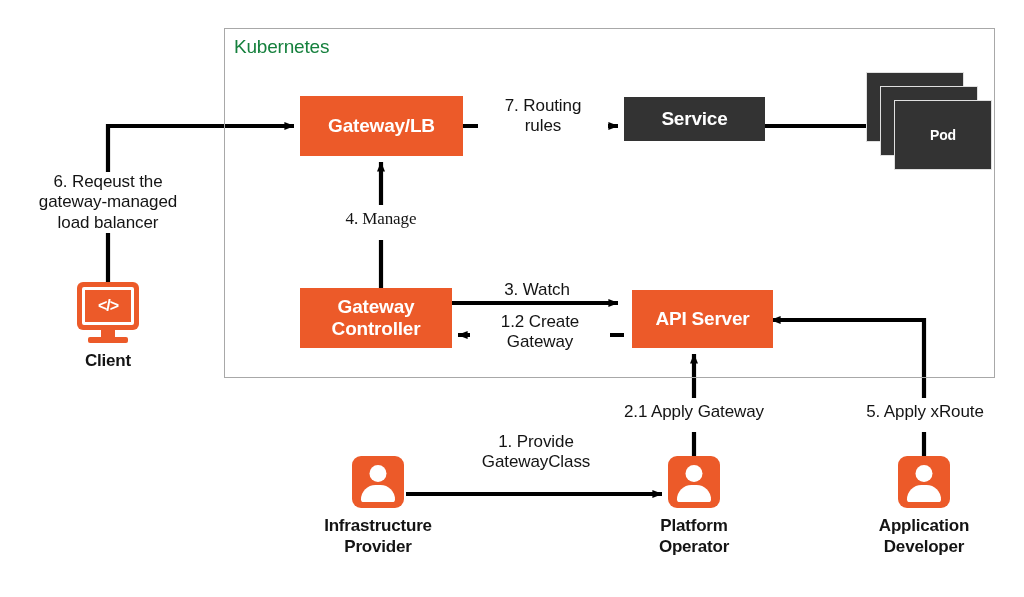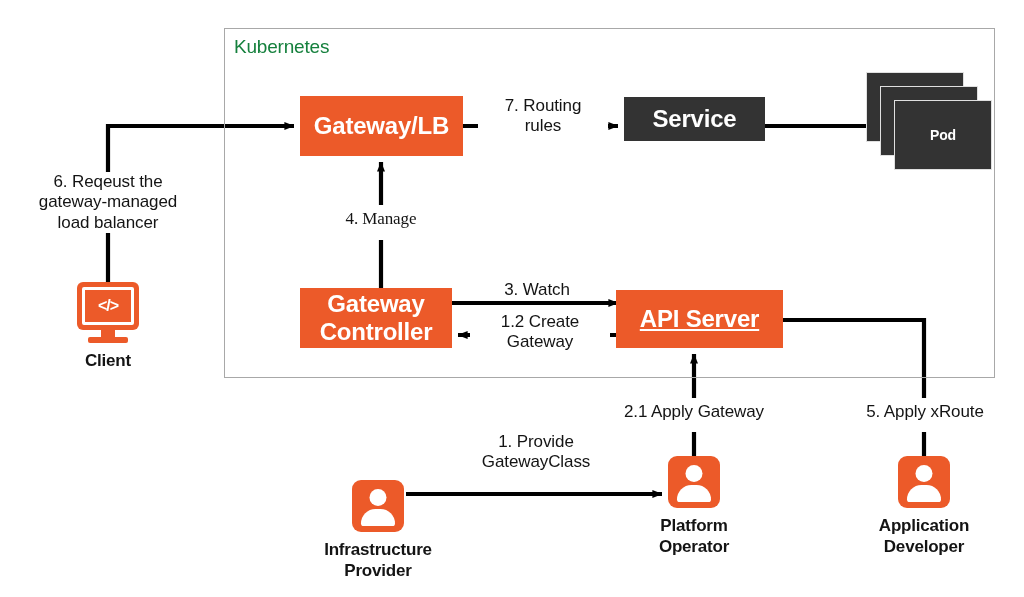--- a/index.html
+++ b/index.html
@@ -47,32 +47,32 @@
 
   
   .node {
     position: absolute;
     display: flex;
     align-items: center;
     justify-content: center;
     text-align: center;
     color: #ffffff;
     font-weight: bold;
-    font-size: 24px;
+    font-size: 19px;
     line-height: 1.18;
     box-sizing: border-box;
     letter-spacing: -0.2px;
   }
   .node.orange { background: #EC5A29; }
   .node.dark   { background: #333333; }
 
   #node-gateway-lb      { left: 300px; top: 96px;  width: 163px; height: 60px; }
   #node-service         { left: 624px; top: 97px;  width: 141px; height: 44px; }
   #node-gateway-ctrl    { left: 300px; top: 288px; width: 152px; height: 60px; }
-  #node-api-server      { left: 616px; top: 290px; width: 167px; height: 58px; text-decoration: underline; }
+  #node-api-server      { left: 632px; top: 290px; width: 141px; height: 58px; }
 
   
   .pod-stack { position: absolute; left: 866px; top: 72px; width: 130px; height: 98px; }
   .pod-layer {
     position: absolute;
     background: #333333;
     border: 1.5px solid #e0e0e0;
     box-sizing: border-box;
   }
   .pod-layer.l1 { left: 0px;  top: 0px;  width: 98px; height: 70px; }
@@ -240,21 +240,21 @@
 
   <div id="client-figure">
     <div class="monitor">
       <div class="screen">&lt;/&gt;</div>
     </div>
     <div class="monitor-neck"></div>
     <div class="monitor-base"></div>
     <div class="actor-label">Client</div>
   </div>
 
-  <div class="actor" style="left:300px; top:480px; width:156px;">
+  <div class="actor" style="left:300px; top:456px; width:156px;">
     <div class="actor-icon">
       <div class="head"></div>
       <div class="body"></div>
     </div>
     <div class="actor-label">Infrastructure
 Provider</div>
   </div>
 
   <div class="actor" style="left:616px; top:456px; width:156px;">
     <div class="actor-icon">

